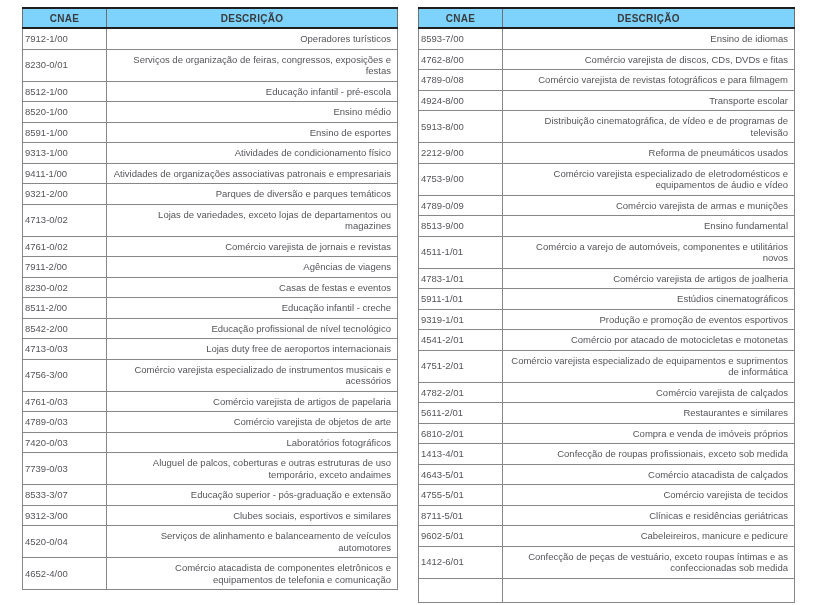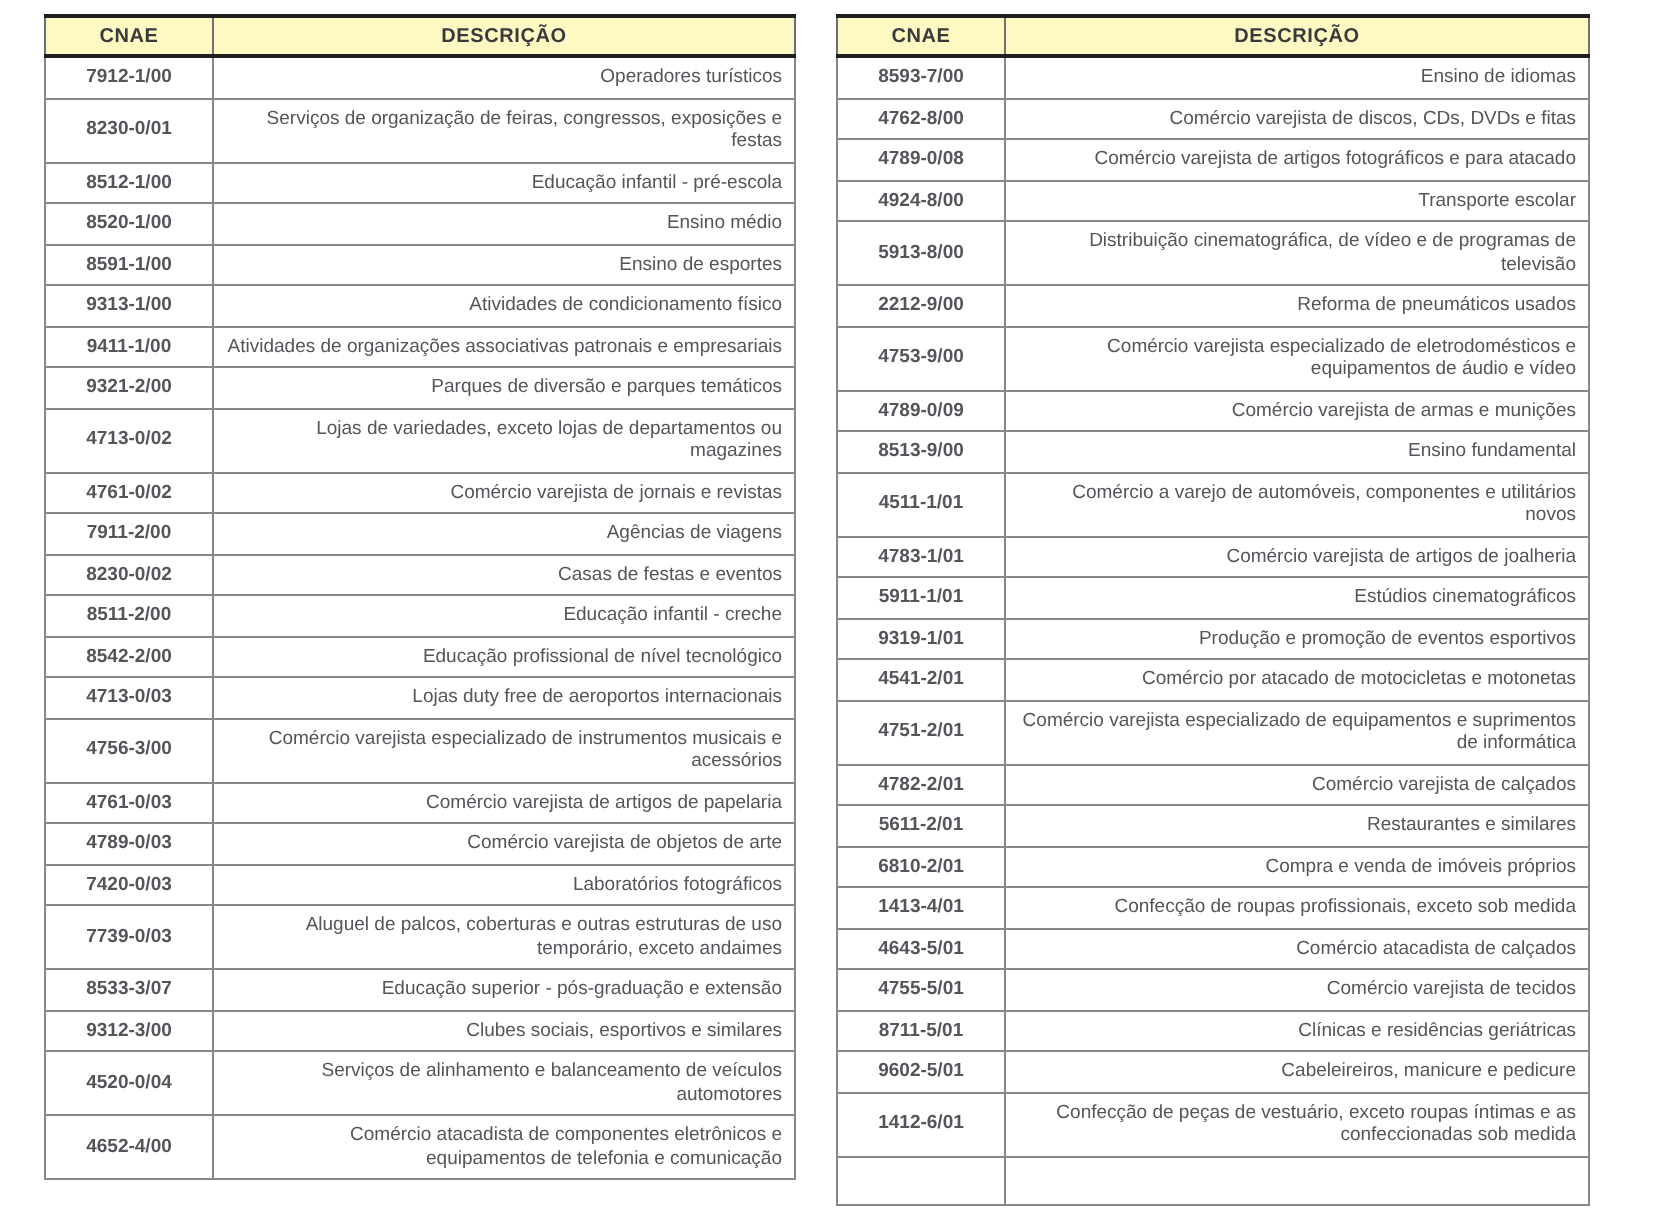--- a/index.html
+++ b/index.html
@@ -19,21 +19,21 @@
     top: 7px;
     border-collapse: collapse;
     table-layout: fixed;
     background: #ffffff;
     border: 1px solid #6f6f71;
   }
   #table-left  { left: 22px;  width: 376px; }
   #table-right { left: 418px; width: 377px; }
   col.code-col { width: 84px; }
   th {
-    background: #fef9c3;
+    background: #7dd3fc;
     color: #3a3a3c;
     font-size: 10px;
     font-weight: bold;
     letter-spacing: 0.3px;
     text-align: center;
     height: 20px;
     border: 1px solid #6f6f71;
     border-top: 2px solid #1f1f1f;
     border-bottom: 2px solid #1f1f1f;
     padding: 2px 16px;
@@ -41,21 +41,21 @@
   td {
     border: 1px solid #87878a;
     color: #54555a;
     font-size: 9.5px;
     line-height: 11.5px;
     height: 20px;
     padding: 4px 6px;
     vertical-align: middle;
     background: #ffffff;
   }
-  td.code { text-align: center; white-space: nowrap; padding: 4px 2px; font-weight: bold; }
+  td.code { white-space: nowrap; padding: 4px 2px; }
   td.desc { text-align: right; }
   tr.partial td { height: 24px; }
 </style>
 </head>
 <body>
 
 <div class="page">
 
   <table class="cnae" id="table-left">
     <colgroup>
@@ -183,21 +183,21 @@
         <tr>
           <td class="code">8593-7/00</td>
           <td class="desc">Ensino de idiomas</td>
         </tr>
         <tr>
           <td class="code">4762-8/00</td>
           <td class="desc">Comércio varejista de discos, CDs, DVDs e fitas</td>
         </tr>
         <tr>
           <td class="code">4789-0/08</td>
-          <td class="desc">Comércio varejista de artigos fotográficos e para atacado</td>
+          <td class="desc">Comércio varejista de revistas fotográficos e para filmagem</td>
         </tr>
         <tr>
           <td class="code">4924-8/00</td>
           <td class="desc">Transporte escolar</td>
         </tr>
         <tr>
           <td class="code">5913-8/00</td>
           <td class="desc">Distribuição cinematográfica, de vídeo e de programas de televisão</td>
         </tr>
         <tr>

